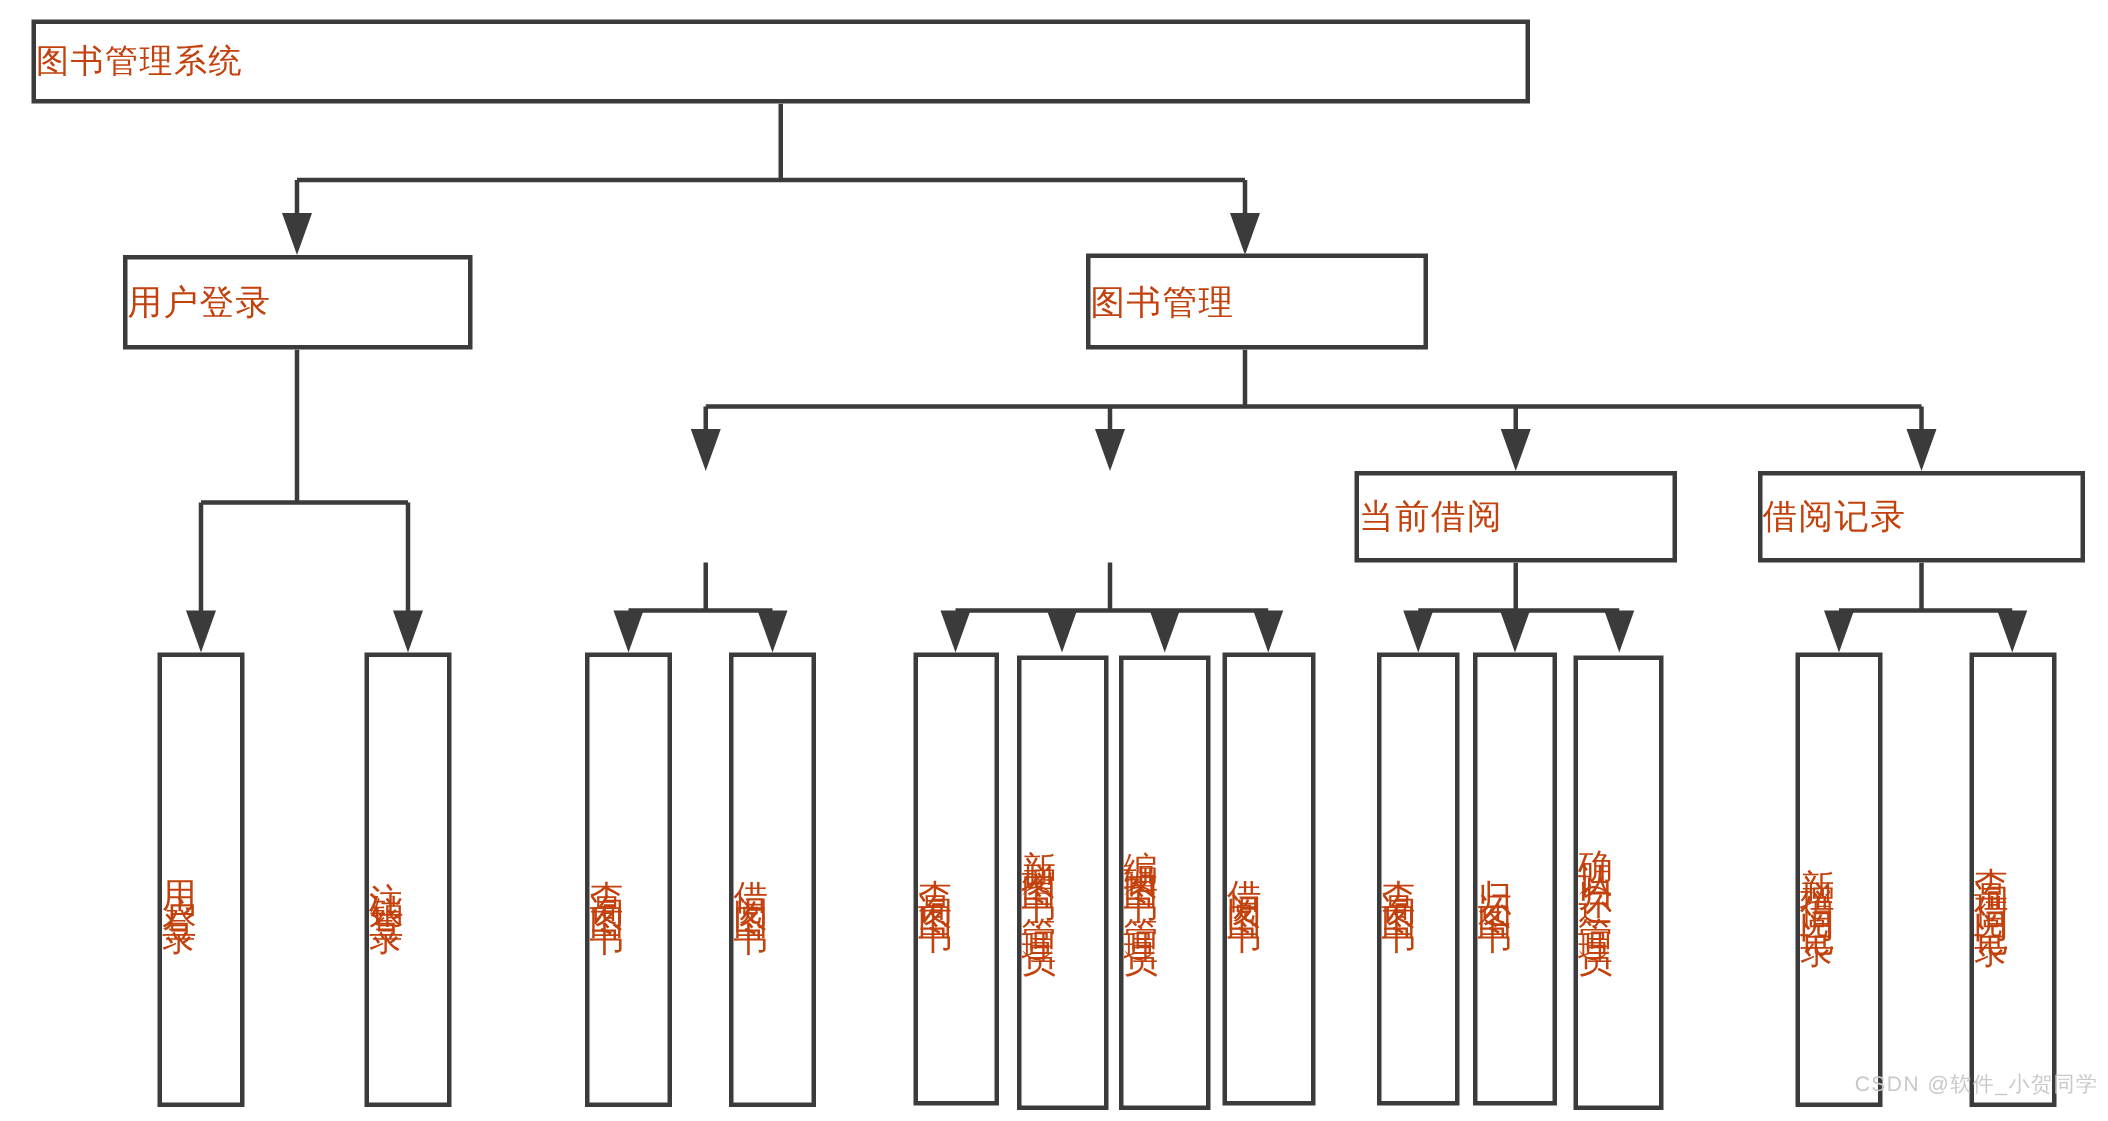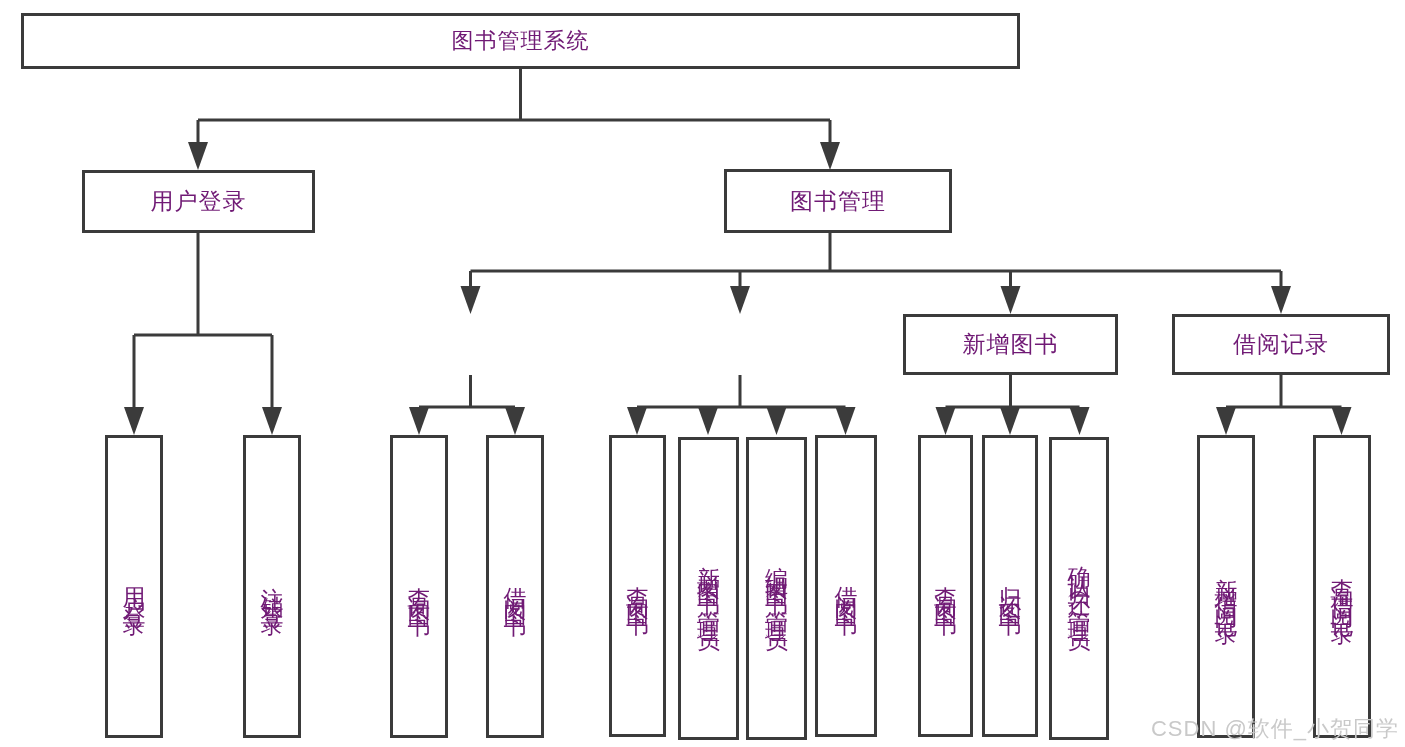--- a/index.html
+++ b/index.html
@@ -21,23 +21,22 @@
     top: 0;
     z-index: 1;
   }
   .node {
     position: absolute;
     box-sizing: border-box;
     background: #ffffff;
     border: 3px solid #3b3b3b;
     display: flex;
     align-items: center;
-    justify-content: center;
     z-index: 2;
-    color: #701a75;
+    color: #c2410c;
   }
   .hnode .label {
     font-size: 23px;
     letter-spacing: 1px;
     white-space: nowrap;
   }
   #root-node .label {
     font-size: 22px;
   }
   .vnode .label {
@@ -46,21 +45,21 @@
     font-size: 23px;
     letter-spacing: 9px;
     line-height: 1;
     white-space: nowrap;
   }
   #watermark {
     position: absolute;
     right: 6px;
     top: 714px;
     z-index: 3;
-    font-size: 22px;
+    font-size: 14px;
     color: #c9c9c9;
     letter-spacing: 1px;
     white-space: nowrap;
   }
 </style>
 </head>
 <body>
 
 <div id="canvas">
 
@@ -116,21 +115,21 @@
   </div>
 
   <div class="node hnode" style="left:82px; top:170px; width:233px; height:63px;">
     <span class="label">用户登录</span>
   </div>
   <div class="node hnode" style="left:724px; top:169px; width:228px; height:64px;">
     <span class="label">图书管理</span>
   </div>
 
   <div class="node hnode" style="left:903px; top:314px; width:215px; height:61px;">
-    <span class="label">新增图书</span>
+    <span class="label">当前借阅</span>
   </div>
   <div class="node hnode" style="left:1172px; top:314px; width:218px; height:61px;">
     <span class="label">借阅记录</span>
   </div>
 
   <div class="node vnode" style="left:105px; top:435px; width:58px; height:303px;">
     <span class="label">用户登录</span>
   </div>
   <div class="node vnode" style="left:243px; top:435px; width:58px; height:303px;">
     <span class="label">注销登录</span>

